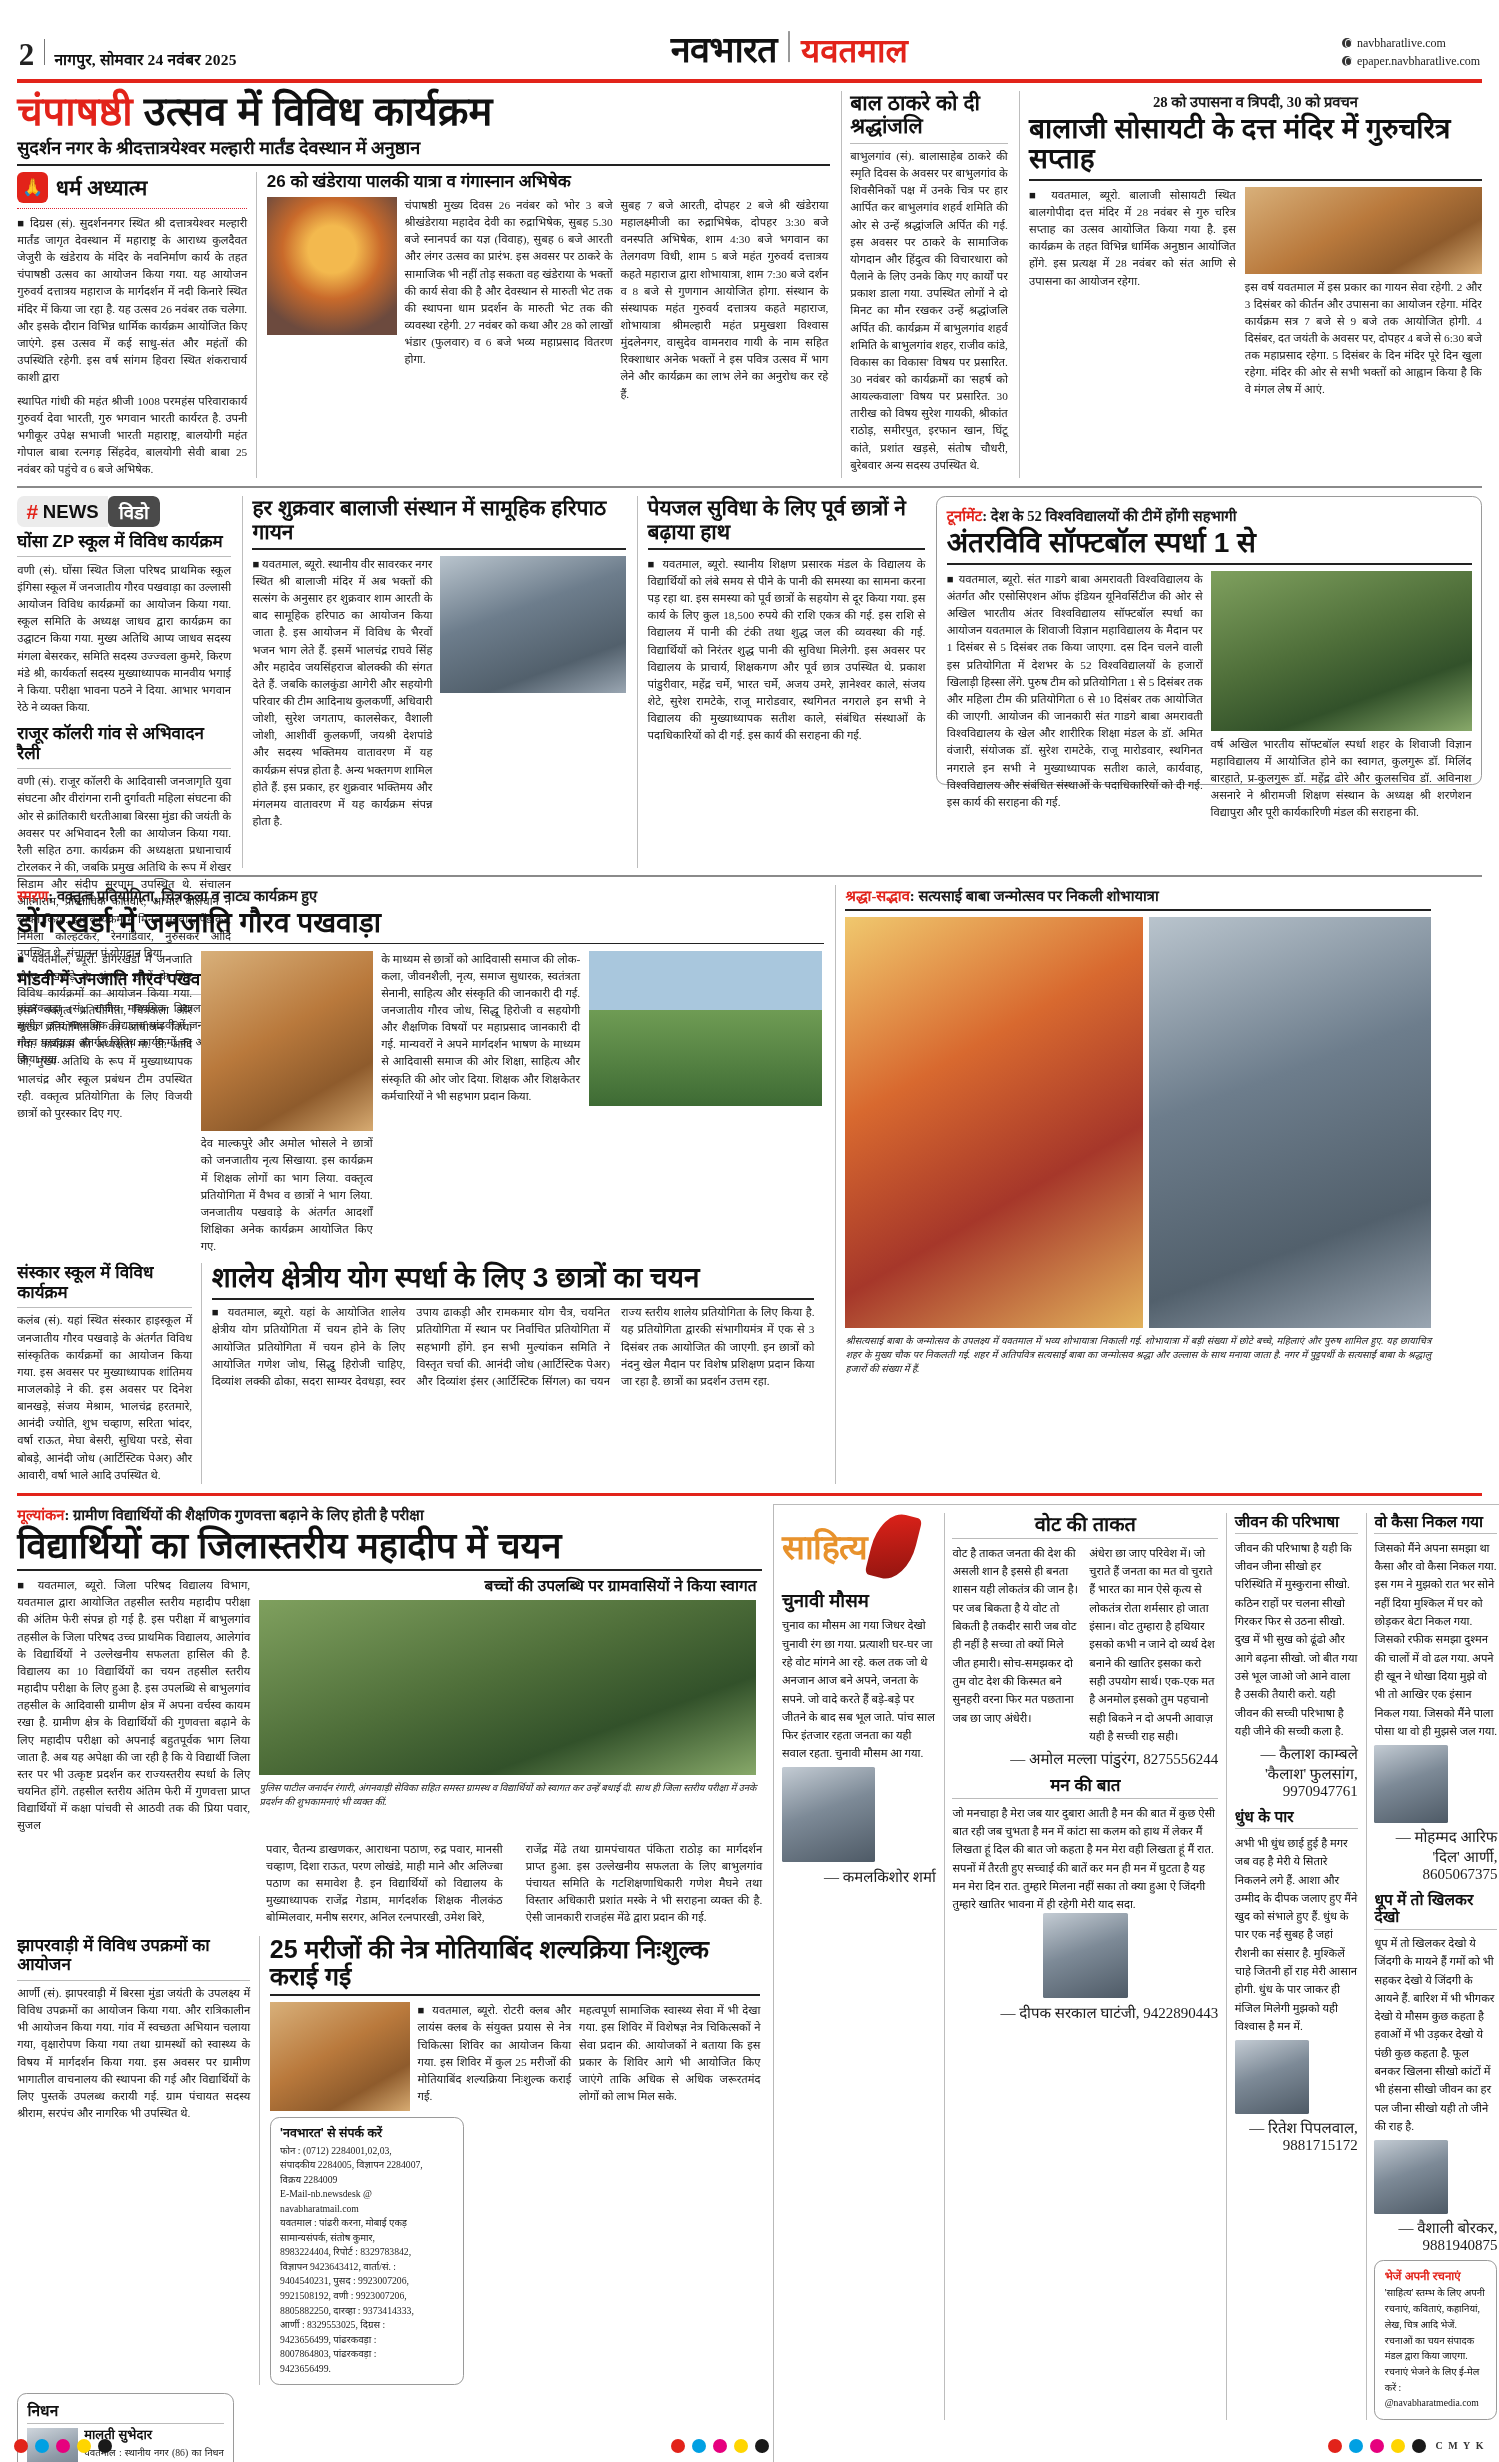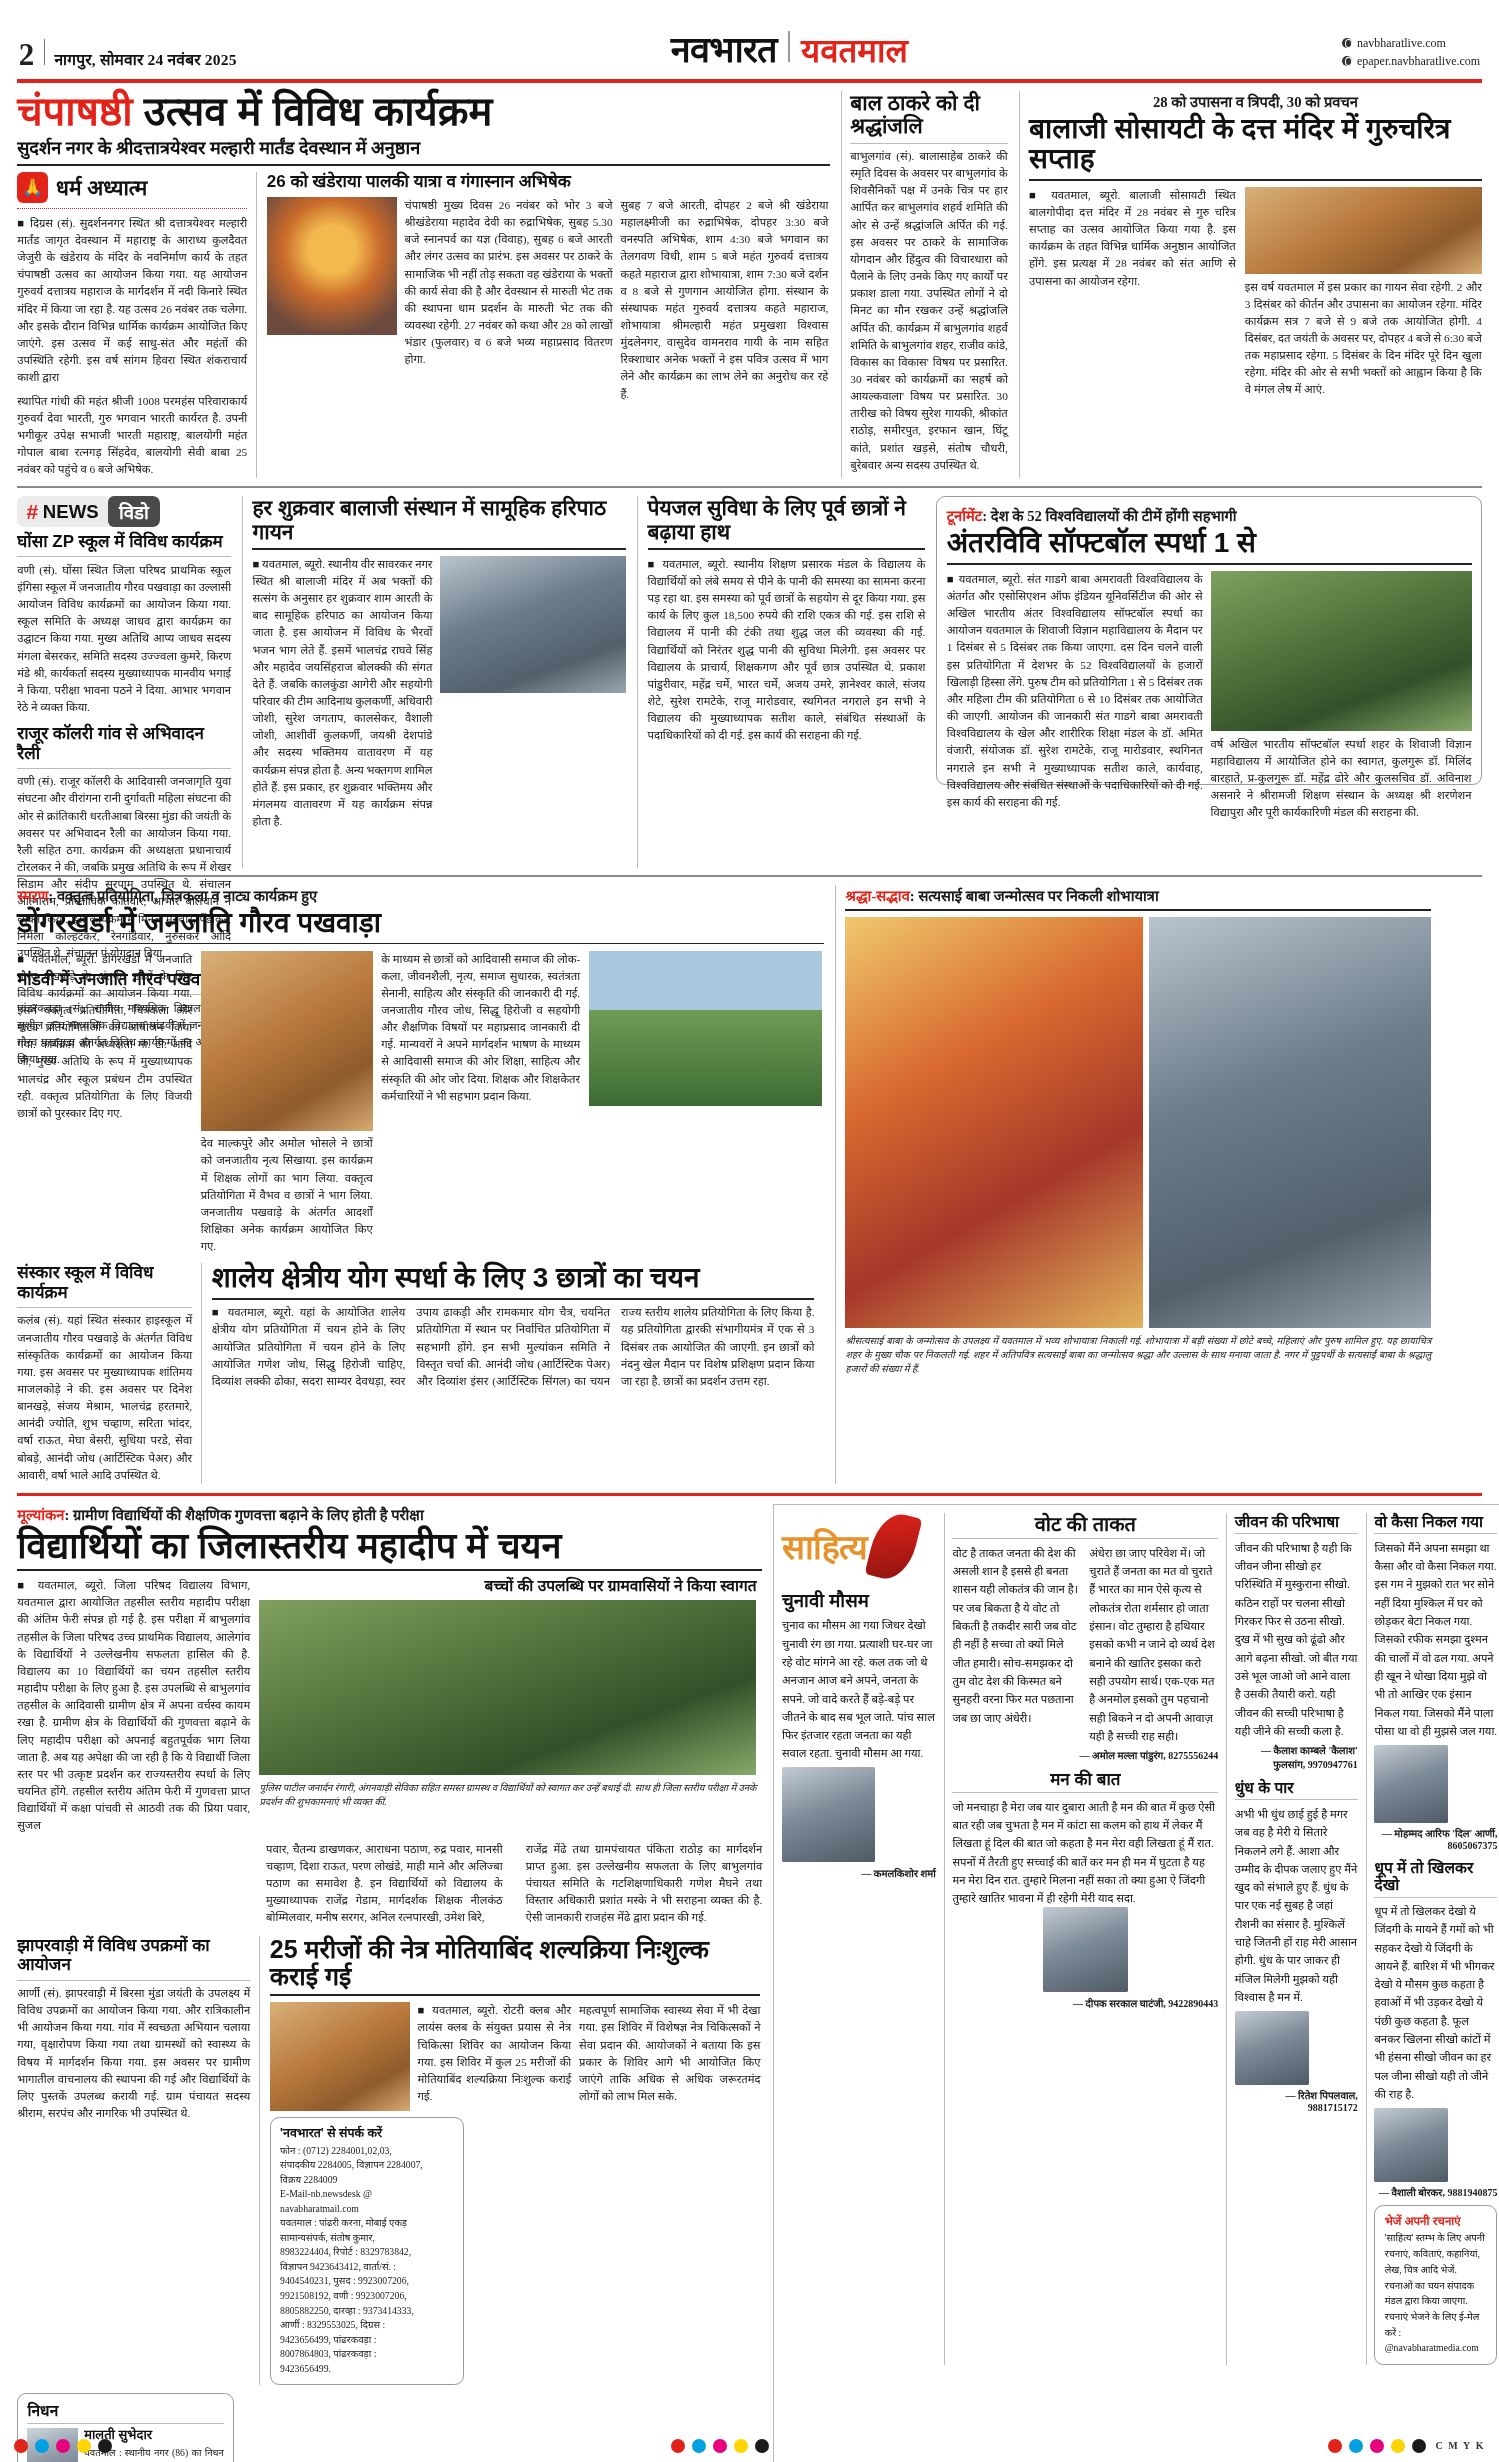--- a/index.html
+++ b/index.html
@@ -82,21 +82,21 @@
   .nb-b { background:#4a4a4a; color:#fff; padding:3.1px 11px; font-weight:900; font-size:18.6px; font-family:"Liberation Sans",sans-serif;border-radius:6px;}
 
   .boxed { border:0.8px solid #9a9a9a; border-radius:9.3px; padding:7.8px 9.3px; }
 
   .vline { border-left: 0.8px solid #bdbdbd; }
 
   .sahitya-box { border:1.6px solid #b9b9b9; padding:7.8px; }
   .sahitya-logo { font-size:34px; font-weight:900; color:#e8922c; font-family:"Liberation Sans",sans-serif; letter-spacing:-0.8px;}
   .feather { width:43px;height:67px;background:linear-gradient(160deg,#e2231a,#8d140f); border-radius:60% 10% 60% 10%; transform: rotate(14deg); }
 
-  .byline { font-size:10px; text-align:right; font-weight:700; color:#1a1a1a; }
+  .byline { font-size:15px; text-align:right; font-weight:400; color:#1a1a1a; }
   .poem { font-size:11.3px; line-height:1.62; }
 
   .avatar { background: linear-gradient(160deg,#c4ccd4,#7d8a97 45%,#4e5a66); border-radius:1.6px; }
 
   .bottom-dots { position:absolute; left:0; bottom:9.3px; width:1499px; display:flex; align-items:center; gap:0; padding:0 14px;}
   .dotrow { display:flex; gap:7px; }
   .dot { width:14px;height:14px;border-radius:50%; }
   .cmyk { font-size:10px; font-weight:700; letter-spacing:1.6px; color:#333; }
 
   .t-center { text-align:center; }

